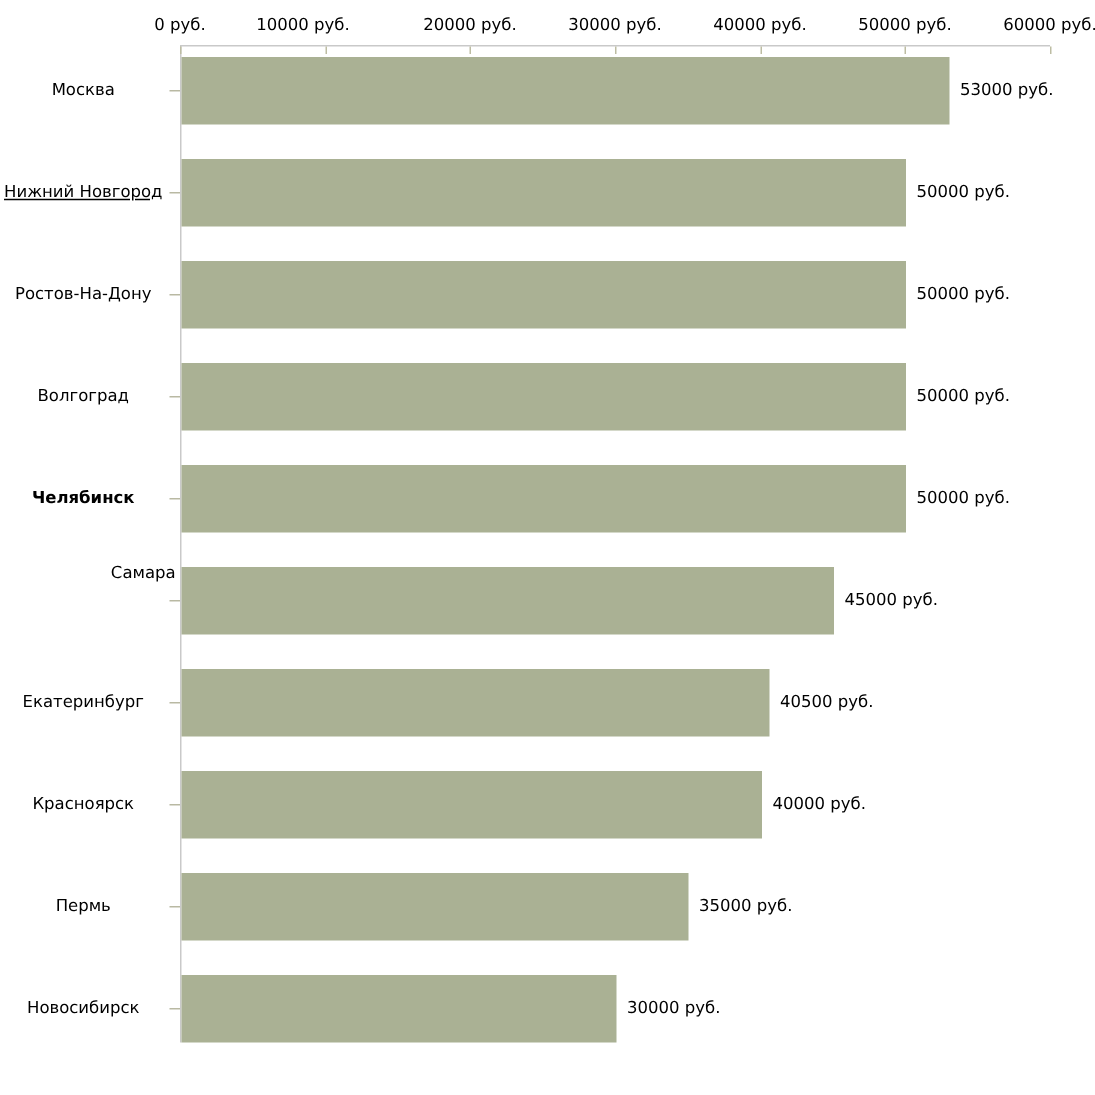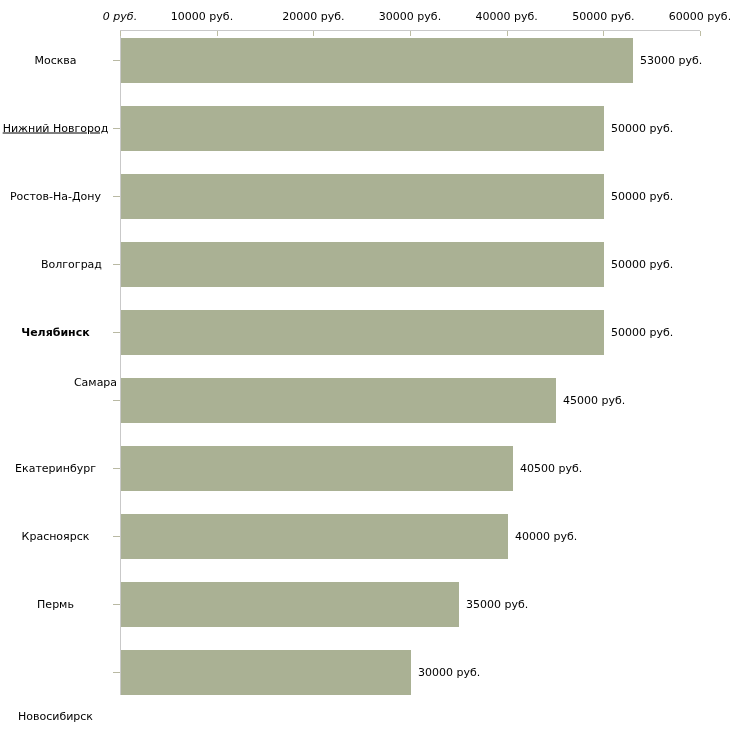--- a/index.html
+++ b/index.html
@@ -77,21 +77,21 @@
   }
 </style>
 </head>
 <body>
 
 <div id="chart">
   <div class="axis-line-x"></div>
   <div class="axis-line-y"></div>
   <div id="x-axis">
       <div class="x-tick" style="left: 120px;"></div>
-      <div class="x-tick-label" style="left: 120px; font-style: italic;">0 руб.</div>
+      <div class="x-tick-label" style="left: 120px;">0 руб.</div>
       <div class="x-tick" style="left: 216.667px;"></div>
       <div class="x-tick-label" style="left: 202px;">10000 руб.</div>
       <div class="x-tick" style="left: 313.333px;"></div>
       <div class="x-tick-label" style="left: 313.333px;">20000 руб.</div>
       <div class="x-tick" style="left: 410px;"></div>
       <div class="x-tick-label" style="left: 410px;">30000 руб.</div>
       <div class="x-tick" style="left: 506.667px;"></div>
       <div class="x-tick-label" style="left: 506.667px;">40000 руб.</div>
       <div class="x-tick" style="left: 603.333px;"></div>
       <div class="x-tick-label" style="left: 603.333px;">50000 руб.</div>
@@ -104,21 +104,21 @@
       <div class="bar" style="top: 37.5px; width: 512px;"></div>
       <div class="value-label" style="top: 60px; left: 640px;">53000 руб.</div>
       <div class="city-label" style="top: 128px; text-decoration: underline;">Нижний Новгород</div>
       <div class="city-tick" style="top: 128px;"></div>
       <div class="bar" style="top: 105.5px; width: 483px;"></div>
       <div class="value-label" style="top: 128px; left: 611px;">50000 руб.</div>
       <div class="city-label" style="top: 196px;">Ростов-На-Дону</div>
       <div class="city-tick" style="top: 196px;"></div>
       <div class="bar" style="top: 173.5px; width: 483px;"></div>
       <div class="value-label" style="top: 196px; left: 611px;">50000 руб.</div>
-      <div class="city-label" style="top: 264px; padding-left: 16px;">Волгоград</div>
+      <div class="city-label" style="top: 264px;">Волгоград</div>
       <div class="city-tick" style="top: 264px;"></div>
       <div class="bar" style="top: 241.5px; width: 483px;"></div>
       <div class="value-label" style="top: 264px; left: 611px;">50000 руб.</div>
       <div class="city-label" style="top: 332px; font-weight: bold;">Челябинск</div>
       <div class="city-tick" style="top: 332px;"></div>
       <div class="bar" style="top: 309.5px; width: 483px;"></div>
       <div class="value-label" style="top: 332px; left: 611px;">50000 руб.</div>
       <div class="city-label" style="top: 382px; margin-left: 40px;">Самара</div>
       <div class="city-tick" style="top: 400px;"></div>
       <div class="bar" style="top: 377.5px; width: 435px;"></div>
@@ -128,18 +128,18 @@
       <div class="bar" style="top: 445.5px; width: 392px;"></div>
       <div class="value-label" style="top: 468px; left: 520px;">40500 руб.</div>
       <div class="city-label" style="top: 536px;">Красноярск</div>
       <div class="city-tick" style="top: 536px;"></div>
       <div class="bar" style="top: 513.5px; width: 387px;"></div>
       <div class="value-label" style="top: 536px; left: 515px;">40000 руб.</div>
       <div class="city-label" style="top: 604px;">Пермь</div>
       <div class="city-tick" style="top: 604px;"></div>
       <div class="bar" style="top: 581.5px; width: 338px;"></div>
       <div class="value-label" style="top: 604px; left: 466px;">35000 руб.</div>
-      <div class="city-label" style="top: 672px; margin-top: 44px;">Новосибирск</div>
+      <div class="city-label" style="top: 672px;">Новосибирск</div>
       <div class="city-tick" style="top: 672px;"></div>
       <div class="bar" style="top: 649.5px; width: 290px;"></div>
       <div class="value-label" style="top: 672px; left: 418px;">30000 руб.</div>
     </div>
 </div>
 
 </body></html>

